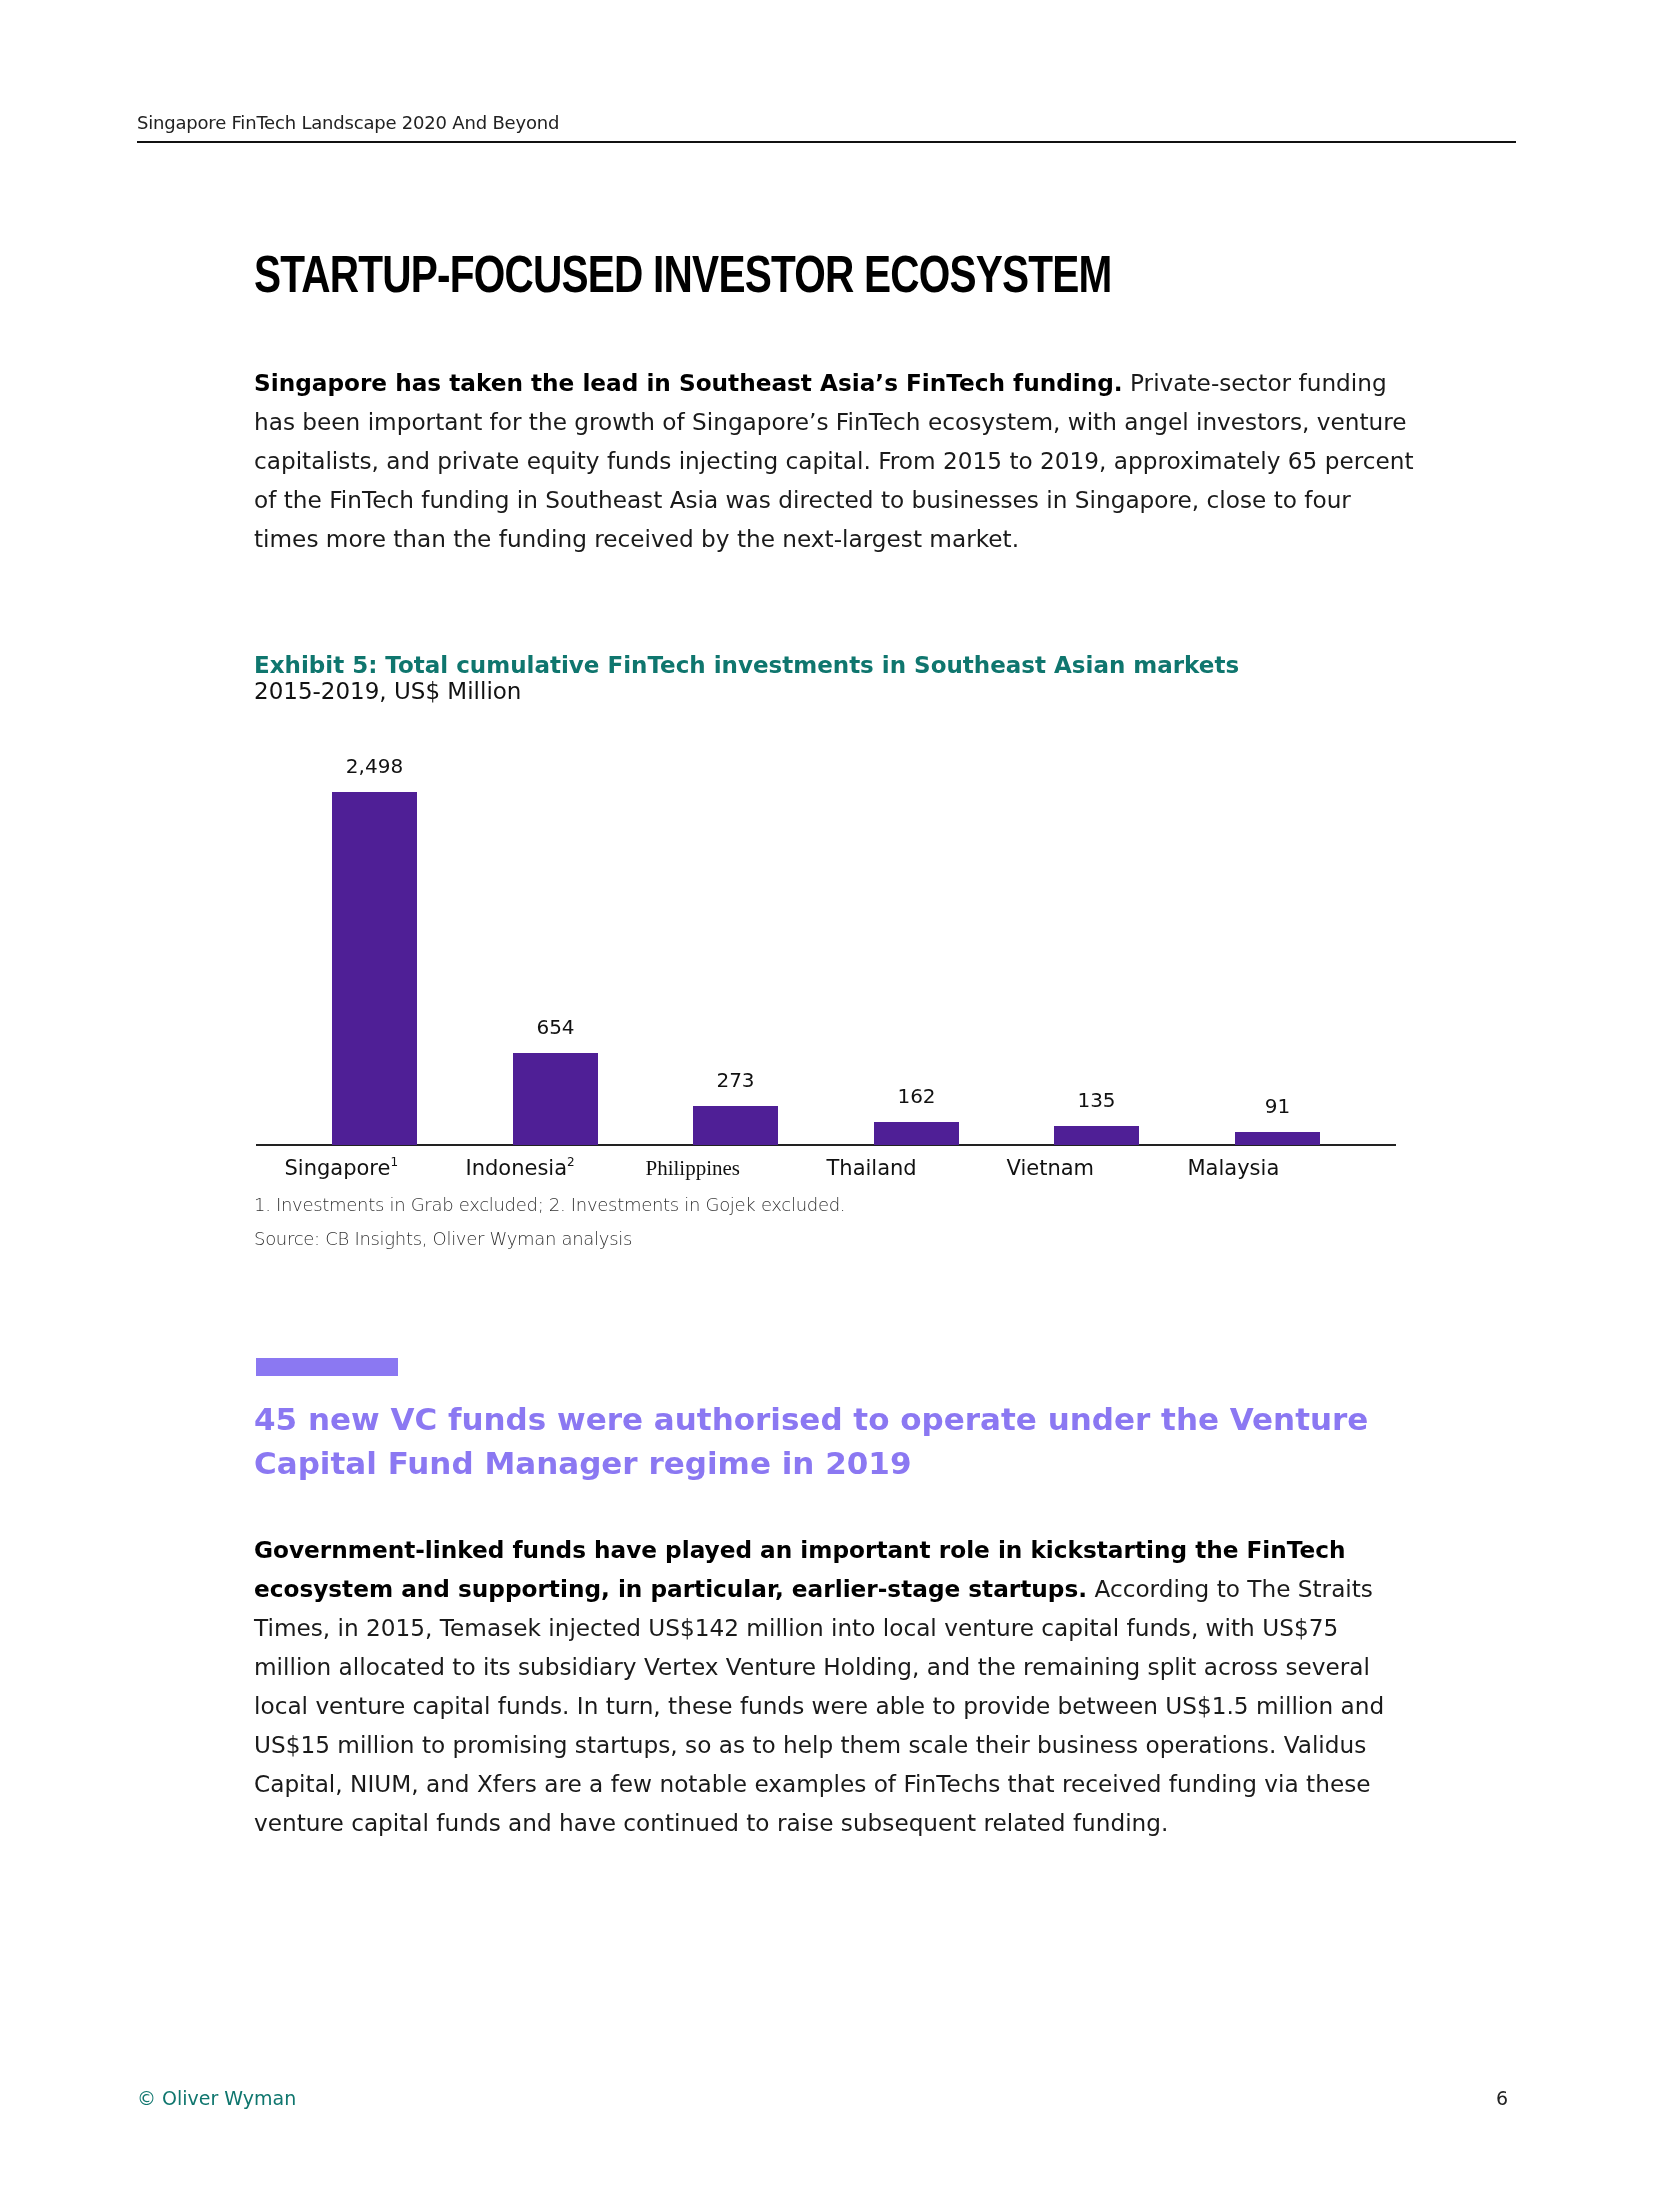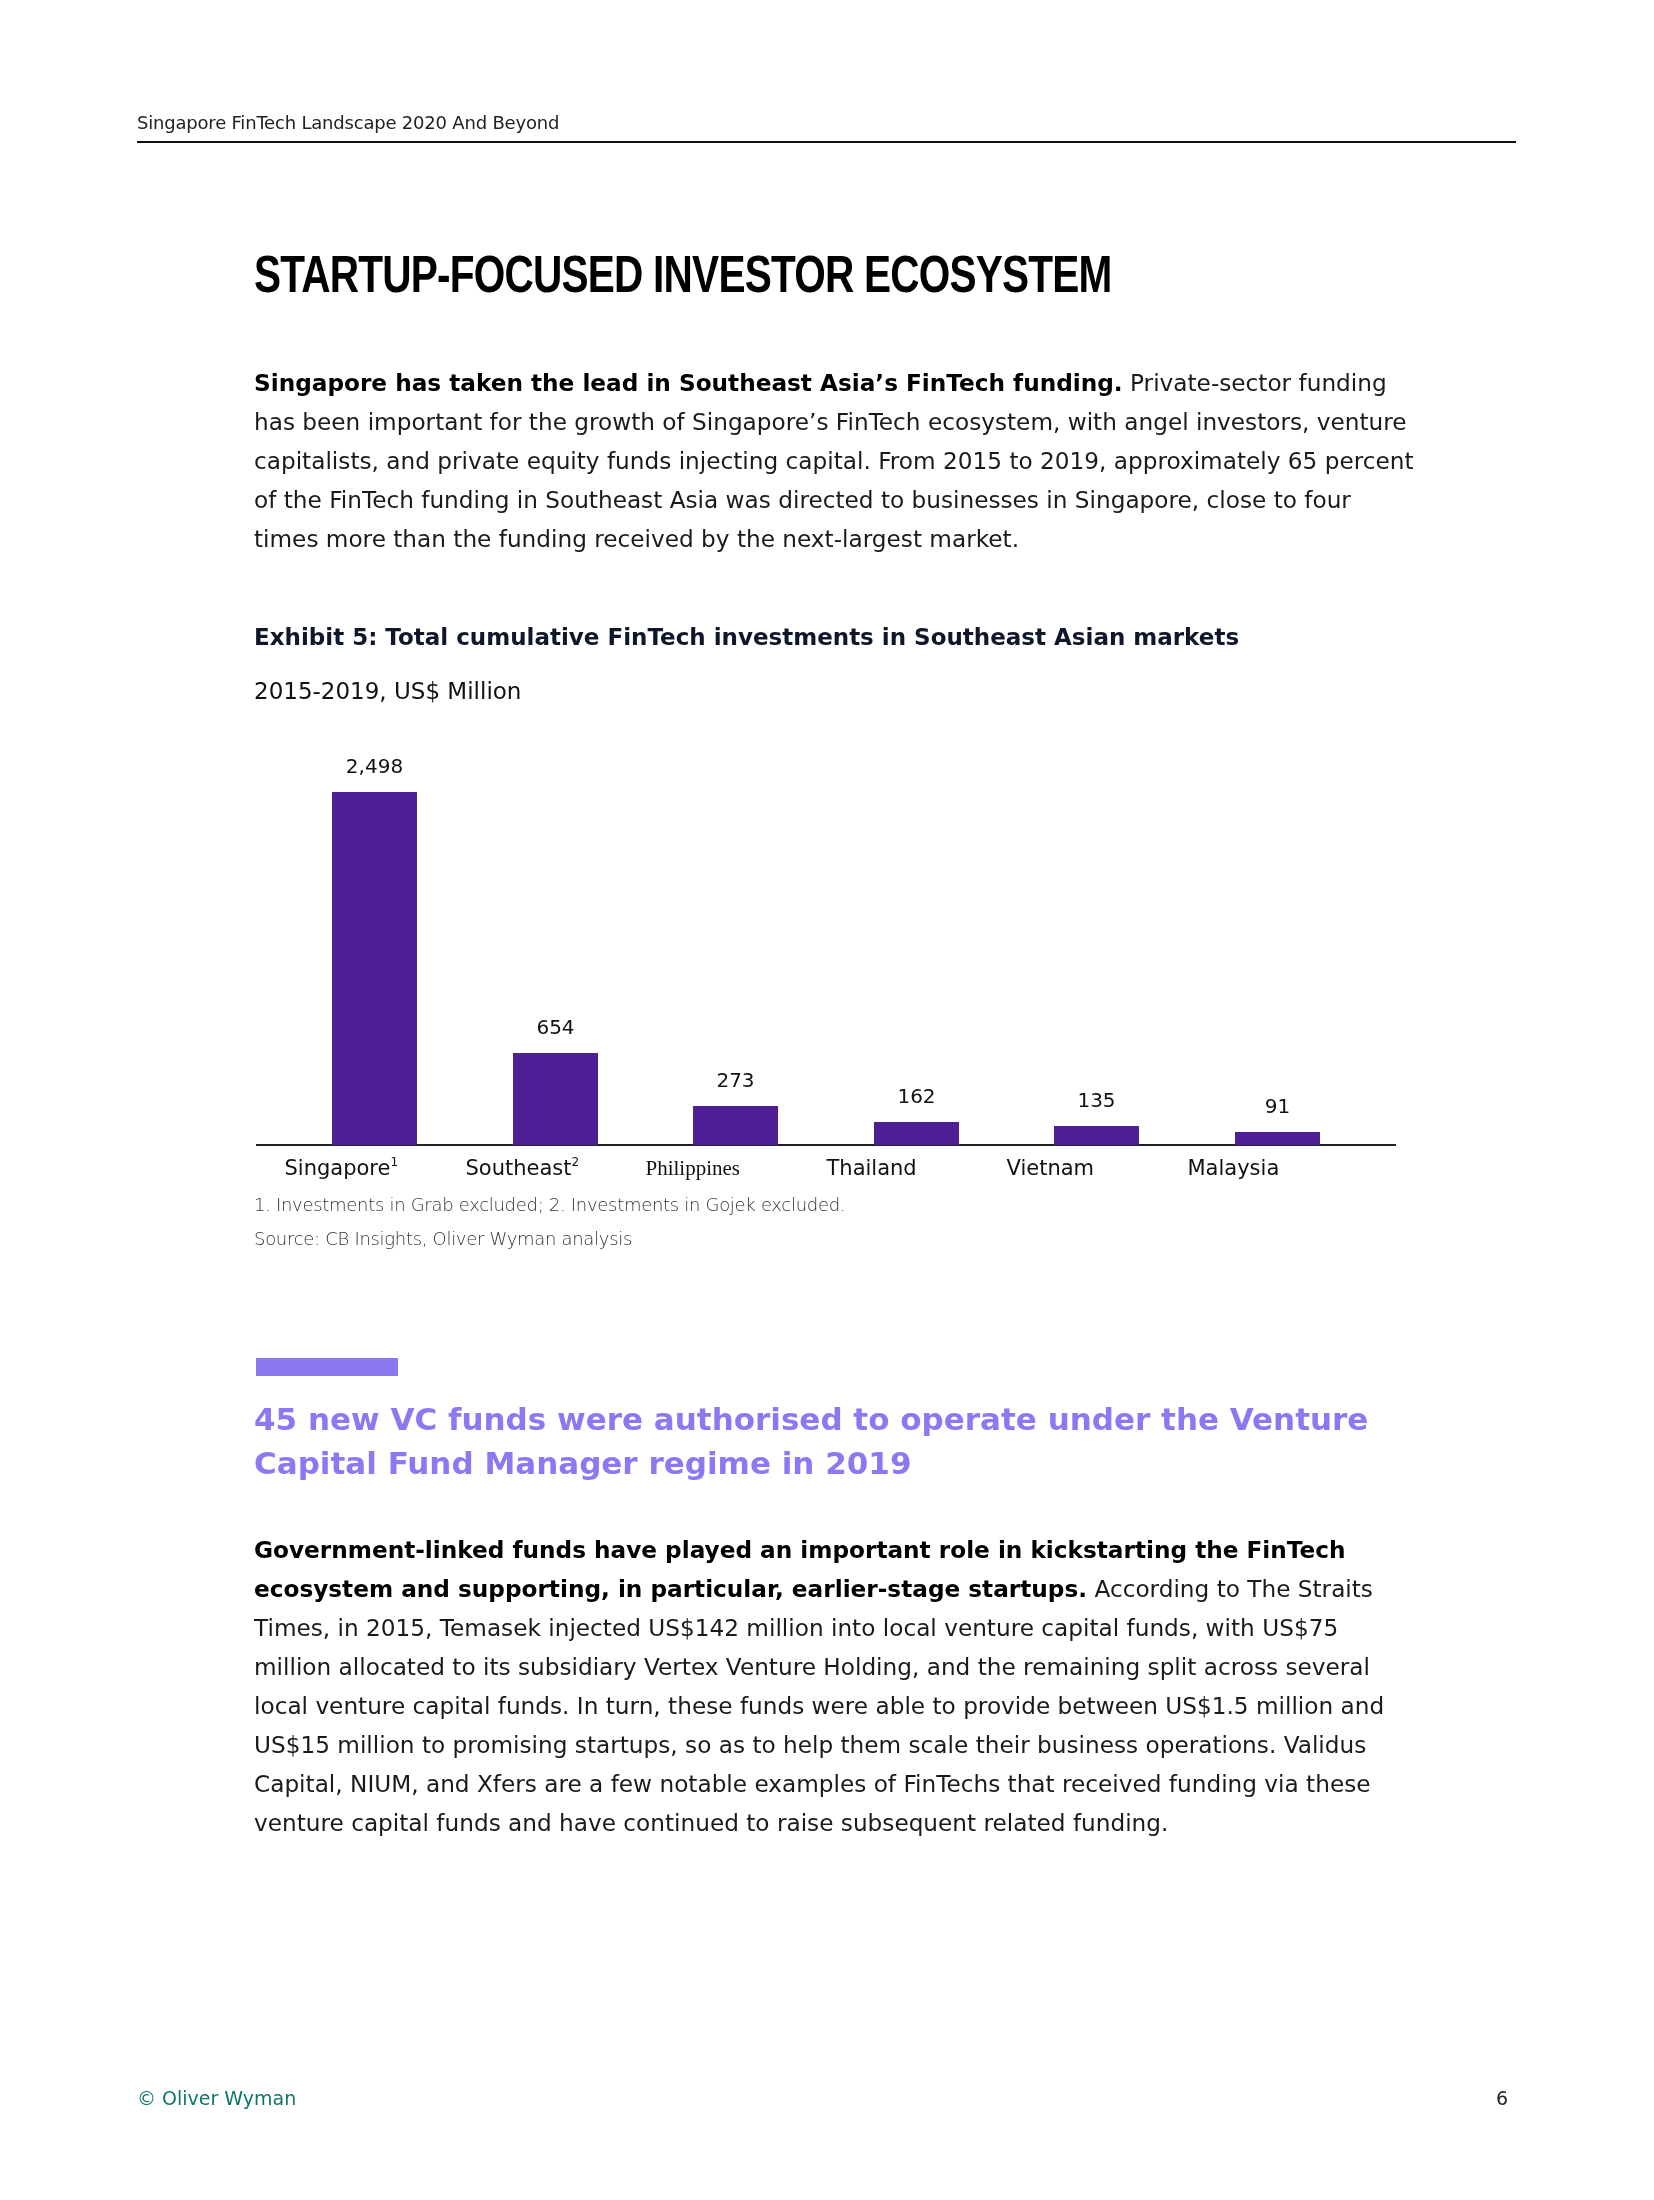--- a/index.html
+++ b/index.html
@@ -12,21 +12,21 @@
 
   .page-title { left:254px; top:246px; font-family:"Liberation Sans", sans-serif; font-weight:700;
                 font-size:52px; line-height:56px; letter-spacing:-1px; color:#000;
                 transform:scaleX(0.78); transform-origin:left top; white-space:nowrap; }
 
   .body-text { left:254px; width:1160px; font-size:23.2px; line-height:39px; color:#1a1a1a; }
   .body-text b { font-weight:700; color:#000; }
   .p1 { top:363px; }
   .p2 { top:1530px; }
 
-  .exhibit-title { left:254px; top:624px; font-size:23px; font-weight:700; color:#0f172a; white-space:nowrap; }
+  .exhibit-title { left:254px; top:652px; font-size:23px; font-weight:700; color:#0f766e; white-space:nowrap; }
   .exhibit-sub { left:254px; top:678px; font-size:23px; color:#111; white-space:nowrap; }
 
   .chart { left:0; top:16px; width:1654px; height:2200px; pointer-events:none; }
   .chart * { pointer-events:auto; }
   .bar { position:absolute; width:85px; }
   .bar-value { position:absolute; width:120px; text-align:center; font-size:20px; color:#111; }
   .cat-label { position:absolute; width:180px; font-size:21px; color:#111; white-space:nowrap; }
   .cat-label sup { font-size:12px; vertical-align:top; position:relative; top:-1px; }
   .axis { position:absolute; left:256px; top:1128px; width:1140px; height:2px; background:#222; }
 
@@ -53,21 +53,21 @@
 <div class="abs exhibit-title">Exhibit 5: Total cumulative FinTech investments in Southeast Asian markets</div>
 <div class="abs exhibit-sub">2015-2019, US$ Million</div>
 
 <div class="abs chart" id="chart">
   <div class="axis"></div>
 <div class="bar" style="left: 332px; top: 776px; height: 353px; background: rgb(79, 31, 150);"></div>
     <div class="bar-value" style="left: 314.5px; top: 738px;">2,498</div>
     <div class="cat-label" style="left: 284.5px; top: 1140px;"><span>Singapore</span><sup>1</sup></div>
     <div class="bar" style="left: 513px; top: 1037px; height: 92px; background: rgb(79, 31, 150);"></div>
     <div class="bar-value" style="left: 495.5px; top: 999px;">654</div>
-    <div class="cat-label" style="left: 465.5px; top: 1140px;"><span>Southeast</span><sup>2</sup></div>
+    <div class="cat-label" style="left: 465.5px; top: 1140px;"><span>Indonesia</span><sup>2</sup></div>
     <div class="bar" style="left: 693px; top: 1090px; height: 39px; background: rgb(79, 31, 150);"></div>
     <div class="bar-value" style="left: 675.5px; top: 1052px; text-align: center;">273</div>
     <div class="cat-label" style="left: 645.5px; top: 1140px; font-family: Liberation Serif, serif;"><span>Philippines</span></div>
     <div class="bar" style="left: 874px; top: 1106px; height: 23px; background: rgb(79, 31, 150);"></div>
     <div class="bar-value" style="left: 856.5px; top: 1068px;">162</div>
     <div class="cat-label" style="left: 826.5px; top: 1140px;"><span>Thailand</span></div>
     <div class="bar" style="left: 1054px; top: 1110px; height: 19px; background: rgb(79, 31, 150);"></div>
     <div class="bar-value" style="left: 1036.5px; top: 1072px;">135</div>
     <div class="cat-label" style="left: 1006.5px; top: 1140px;"><span>Vietnam</span></div>
     <div class="bar" style="left: 1235px; top: 1116px; height: 13px; background: rgb(79, 31, 150);"></div>

